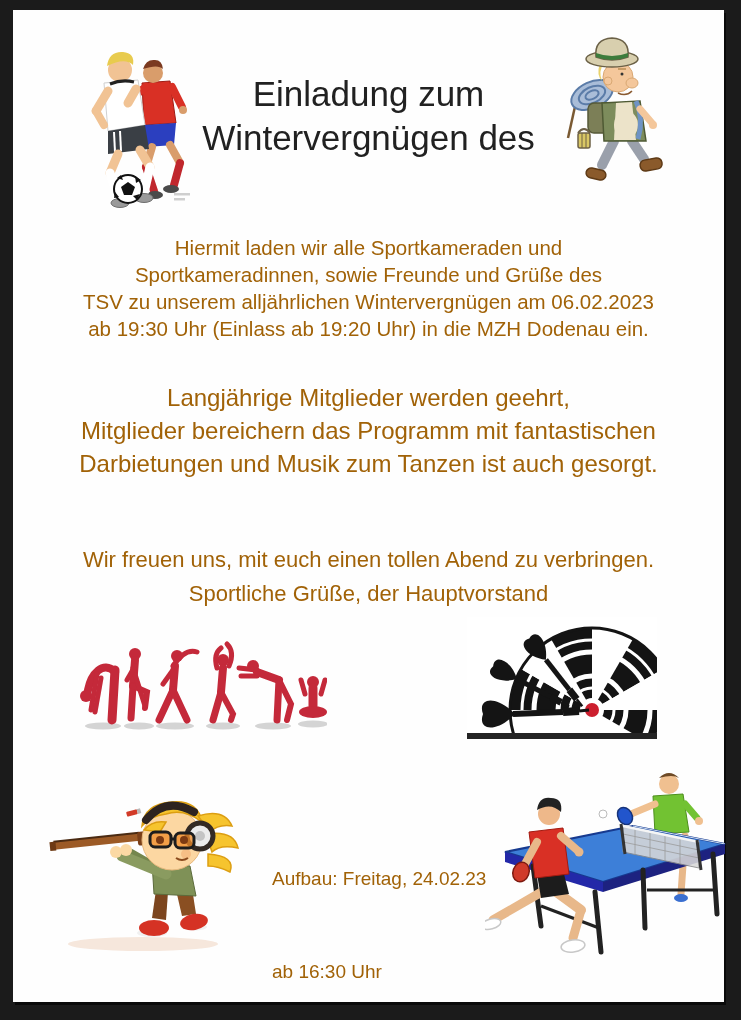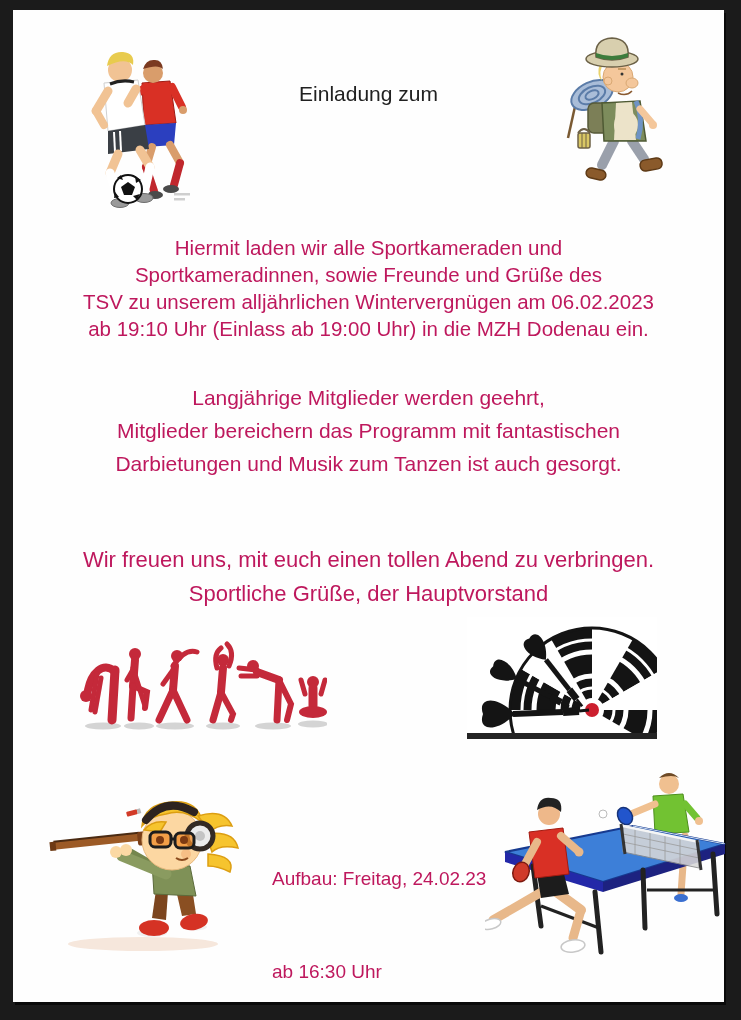--- a/index.html
+++ b/index.html
@@ -8,32 +8,32 @@
     background:#1d1d1d;
     font-family:"Liberation Sans", sans-serif;
     position:relative;
   }
   .frame{position:absolute;inset:0;background:#1b1b1b;}
   .page{
     position:absolute;left:13px;top:10px;width:711px;height:992px;
     background:#fefefe;box-shadow:2px 3px 0 #0a0a0a;
   }
   .abs{position:absolute;}
-  .txt{color:#be185d;}
+  .txt{color:#a16207;}
   .title{
     left:0;top:62px;width:100%;text-align:center;
-    font-size:21px;line-height:44px;color:#212121;
+    font-size:35px;line-height:44px;color:#212121;
   }
   .intro{
     left:0;top:224px;width:100%;text-align:center;
     font-size:20.5px;line-height:27px;
   }
   .program{
     left:0;top:371px;width:100%;text-align:center;
-    font-size:21px;line-height:33px;
+    font-size:24px;line-height:33px;
   }
   .closing{
     left:0;top:533px;width:100%;text-align:center;
     font-size:22px;line-height:34px;
   }
   .schedule{
     left:259px;top:791px;text-align:left;
     font-size:19px;line-height:31px;white-space:pre-wrap;
   }
   .img{overflow:hidden;}
@@ -127,27 +127,28 @@
       <circle cx="74" cy="41" r="1.5" fill="#333"></circle>
       <path d="M70 36 L78 36" stroke="#b98c52" stroke-width="1.5"></path>
       <ellipse cx="64" cy="26" rx="26" ry="8" fill="#d8cfae" stroke="#6b6147" stroke-width="1.5"></ellipse>
       <path d="M48 24 Q46 6 64 5 Q82 6 80 24 Q64 30 48 24 Z" fill="#d8cfae" stroke="#6b6147" stroke-width="1.5"></path>
       <path d="M48 20 Q64 26 80 20 L80 24 Q64 30 48 24 Z" fill="#3c7c3c"></path>
     </svg>
   </div>
 
   <div class="abs txt title">
     <div>Einladung zum</div>
+    <div>Wintervergnügen des</div>
   </div>
 
   <div class="abs txt intro">
     <div>Hiermit laden wir alle Sportkameraden und</div>
     <div>Sportkameradinnen, sowie Freunde und Grüße des</div>
     <div>TSV zu unserem alljährlichen Wintervergnügen am 06.02.2023</div>
-    <div>ab 19:10 Uhr (Einlass ab 19:00 Uhr) in die MZH Dodenau ein.</div>
+    <div>ab 19:30 Uhr (Einlass ab 19:20 Uhr) in die MZH Dodenau ein.</div>
   </div>
 
   <div class="abs txt program">
     <div>Langjährige Mitglieder werden geehrt,</div>
     <div>Mitglieder bereichern das Programm mit fantastischen</div>
     <div>Darbietungen und Musik zum Tanzen ist auch gesorgt.</div>
   </div>
 
   <div class="abs txt closing">
     <div>Wir freuen uns, mit euch einen tollen Abend zu verbringen.</div>

